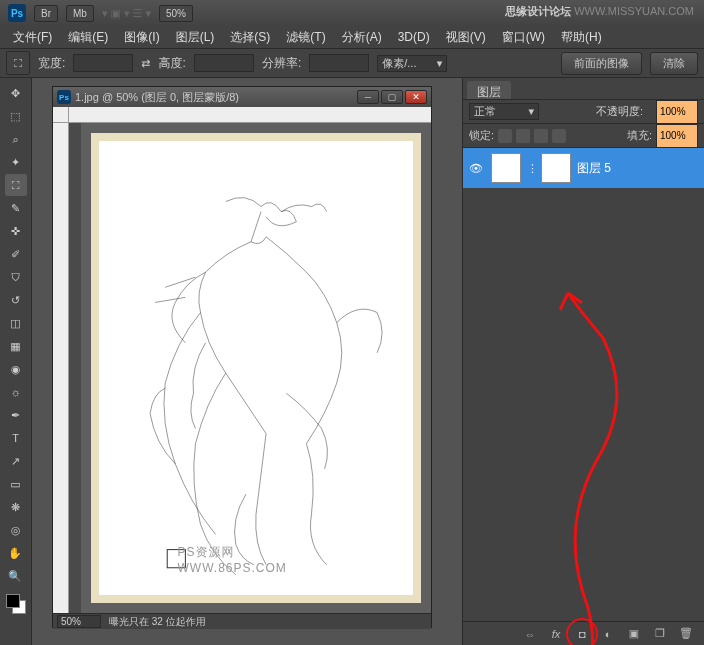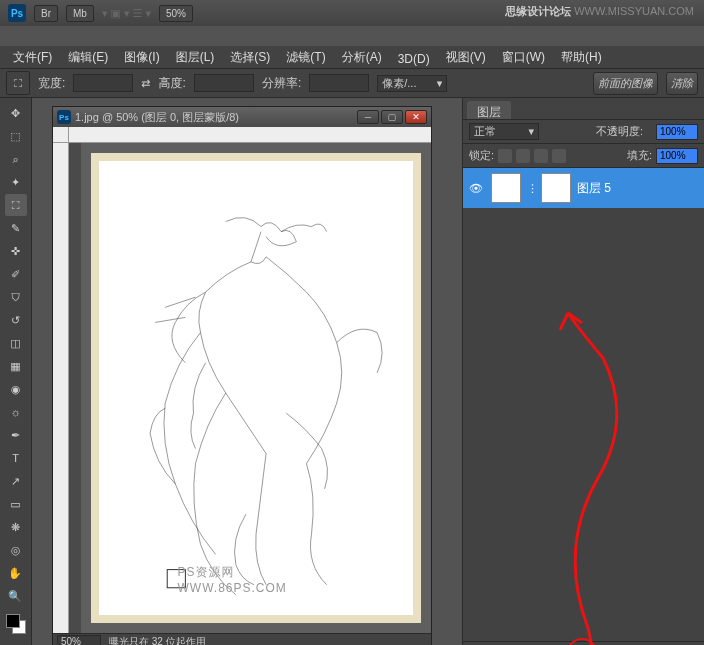--- a/index.html
+++ b/index.html
@@ -5,28 +5,28 @@
 * { margin: 0; padding: 0; box-sizing: border-box; font-family: "Microsoft YaHei", Tahoma, sans-serif; }
 body { background: #535353; width: 704px; height: 645px; overflow: hidden; font-size: 11px; color: #ccc; }
 
 .titlebar { height: 26px; background: linear-gradient(#535353, #424242); display: flex; align-items: center; padding: 0 8px; gap: 8px; }
 .ps-logo { width: 18px; height: 18px; background: #0a3a66; border-radius: 3px; display: flex; align-items: center; justify-content: center; color: #3fbdfe; font-weight: bold; font-size: 10px; }
 .tb-btn { background: #464646; border: 1px solid #2a2a2a; border-radius: 2px; padding: 2px 6px; font-size: 10px; color: #ccc; }
 .tb-sep { color: #666; }
 .watermark { position: absolute; right: 10px; top: 4px; color: #888; font-size: 11px; }
 .watermark b { color: #ccc; }
 
-.menubar { height: 22px; background: #424242; display: flex; align-items: flex-end; padding: 0 6px; gap: 2px; margin-top: 20px; }
+.menubar { height: 22px; background: #424242; display: flex; align-items: center; padding: 0 6px; gap: 2px; }
 .menu-item { padding: 2px 7px; color: #ddd; font-size: 12px; }
 
 .optbar { height: 30px; background: #424242; border-top: 1px solid #2a2a2a; border-bottom: 1px solid #2a2a2a; display: flex; align-items: center; padding: 0 6px; gap: 8px; }
 .opt-icon { width: 24px; height: 24px; border: 1px solid #2a2a2a; border-radius: 2px; display: flex; align-items: center; justify-content: center; }
 .opt-label { font-size: 12px; }
 .opt-input { width: 60px; height: 18px; background: #3a3a3a; border: 1px solid #2a2a2a; }
-.opt-btn { background: linear-gradient(#5a5a5a, #424242); border: 1px solid #2a2a2a; border-radius: 3px; padding: 3px 4px; font-size: 11px; font-style: italic; }
+.opt-btn { background: linear-gradient(#5a5a5a, #424242); border: 1px solid #2a2a2a; border-radius: 3px; padding: 3px 12px; font-size: 11px; }
 
 .workspace { height: 567px; display: flex; }
 .toolbar { width: 32px; background: #424242; border-right: 1px solid #2a2a2a; display: flex; flex-direction: column; align-items: center; padding-top: 4px; gap: 1px; }
 .tool { width: 22px; height: 22px; display: flex; align-items: center; justify-content: center; color: #ccc; border-radius: 2px; cursor: pointer; }
 .tool.active { background: #5c5c5c; }
 .swatch { width: 20px; height: 20px; position: relative; margin-top: 6px; }
 .swatch .fg { position: absolute; width: 14px; height: 14px; background: #000; border: 1px solid #888; top: 0; left: 0; }
 .swatch .bg { position: absolute; width: 14px; height: 14px; background: #fff; border: 1px solid #888; bottom: 0; right: 0; }
 
 .docarea { flex: 1; position: relative; background: #535353; }
@@ -49,21 +49,21 @@
 .zoom-field { background: #3a3a3a; border: 1px solid #2a2a2a; width: 44px; height: 13px; font-size: 10px; display: flex; align-items: center; padding: 0 3px; }
 
 .annotation-text { position: absolute; top: 460px; left: 60px; color: #e11; font-size: 21px; font-weight: bold; z-index: 30; }
 .arrow-svg { position: absolute; left: 416px; top: 100px; width: 240px; height: 540px; pointer-events: none; z-index: 25; }
 
 .panels { width: 242px; background: #424242; border-left: 1px solid #2a2a2a; position: relative; }
 .panel-tab-row { height: 22px; display: flex; border-bottom: 1px solid #2a2a2a; padding-top: 3px; }
 .panel-tab { background: #535353; padding: 3px 10px; border-radius: 3px 3px 0 0; margin-left: 4px; font-size: 12px; }
 .panel-row { height: 24px; display: flex; align-items: center; justify-content: space-between; padding: 0 6px; border-bottom: 1px solid #2a2a2a; }
 .sel { background: #3a3a3a; border: 1px solid #2a2a2a; width: 70px; height: 17px; font-size: 11px; display: flex; align-items: center; padding: 0 4px; justify-content: space-between; }
-.mini-input { background: #3b82f6; border: 1px solid #2a2a2a; width: 42px; height: 16px; font-size: 10px; color: #000; display: flex; align-items: center; padding: 0 3px; }
+.mini-input { background: #fdba74; border: 1px solid #2a2a2a; width: 42px; height: 24px; font-size: 10px; color: #000; display: flex; align-items: center; padding: 0 3px; }
 .lock-icons { display: flex; gap: 4px; }
 .lock-icons span { width: 14px; height: 14px; background: #555; border-radius: 2px; }
 .layer-list { height: 440px; overflow: auto; }
 .layer-item { height: 40px; display: flex; align-items: center; gap: 6px; padding: 0 4px; }
 .layer-item.selected { background: #3a8dde; color: #fff; }
 .vis-icon { width: 18px; height: 18px; display: flex; align-items: center; justify-content: center; }
 .thumb { width: 30px; height: 30px; background: #fff; border: 1px solid #888; }
 .thumb.mask { background: #fff; }
 .link { width: 8px; text-align: center; }
 .layer-name { font-size: 12px; }

